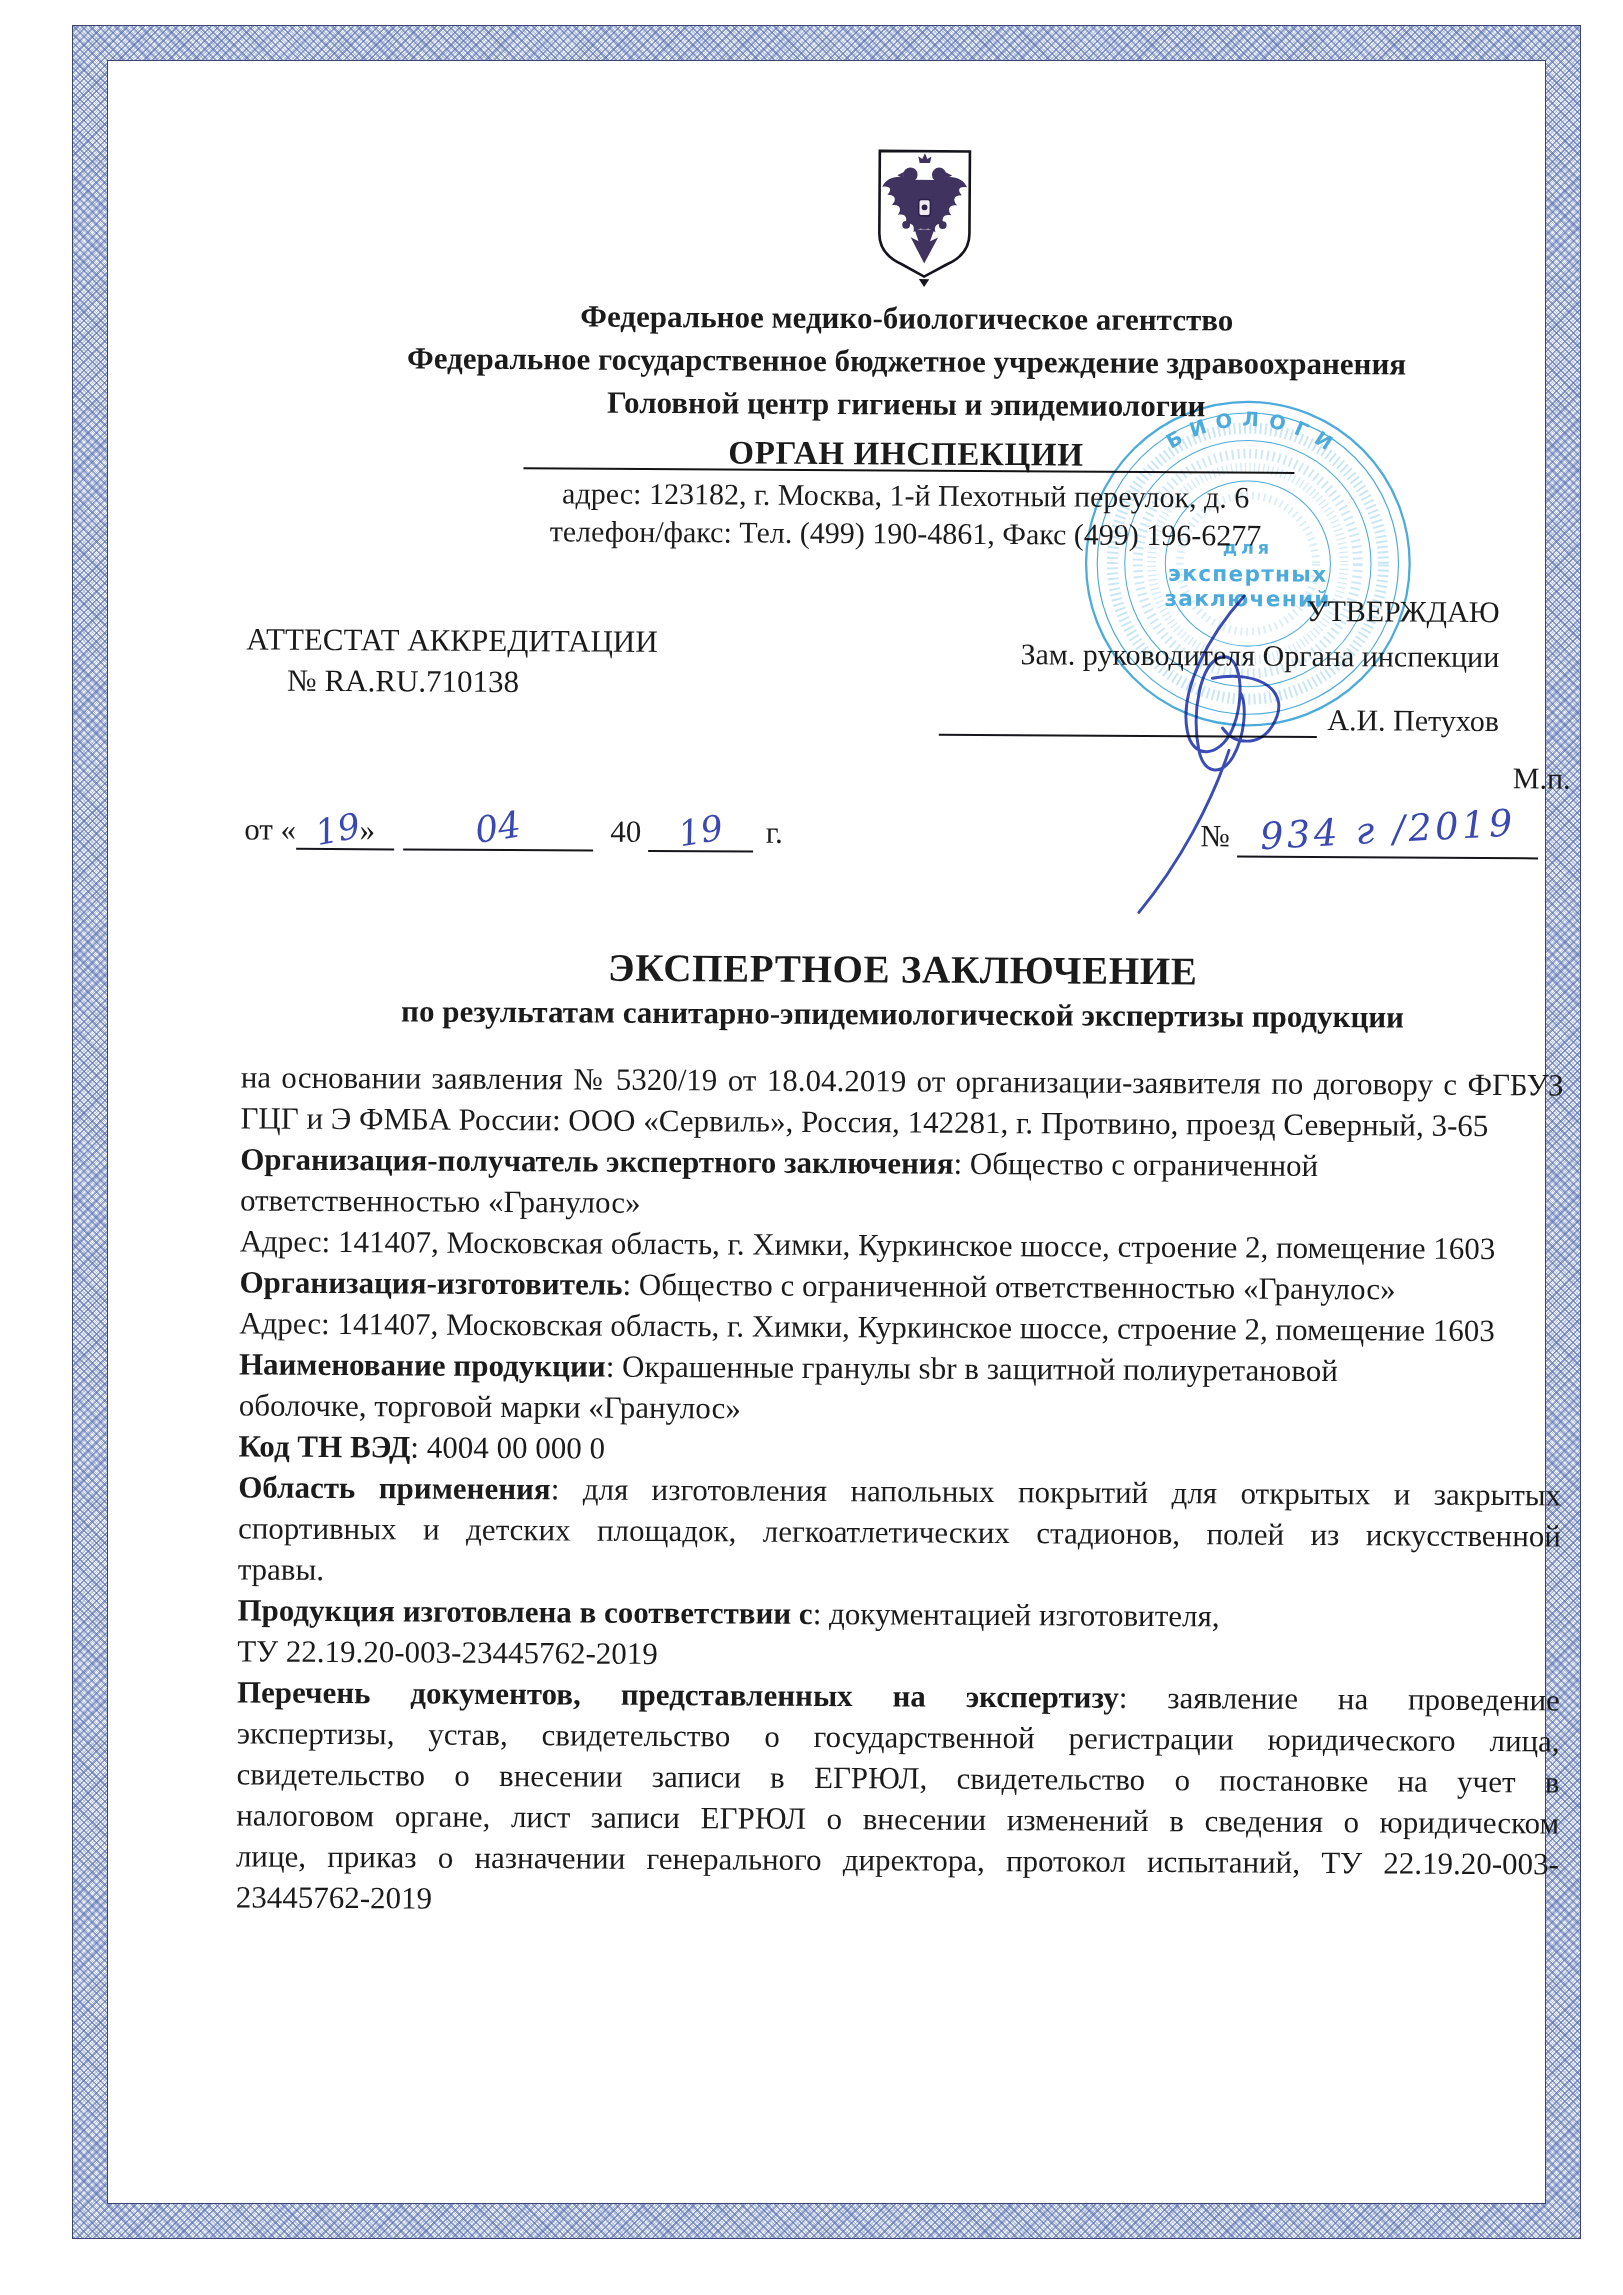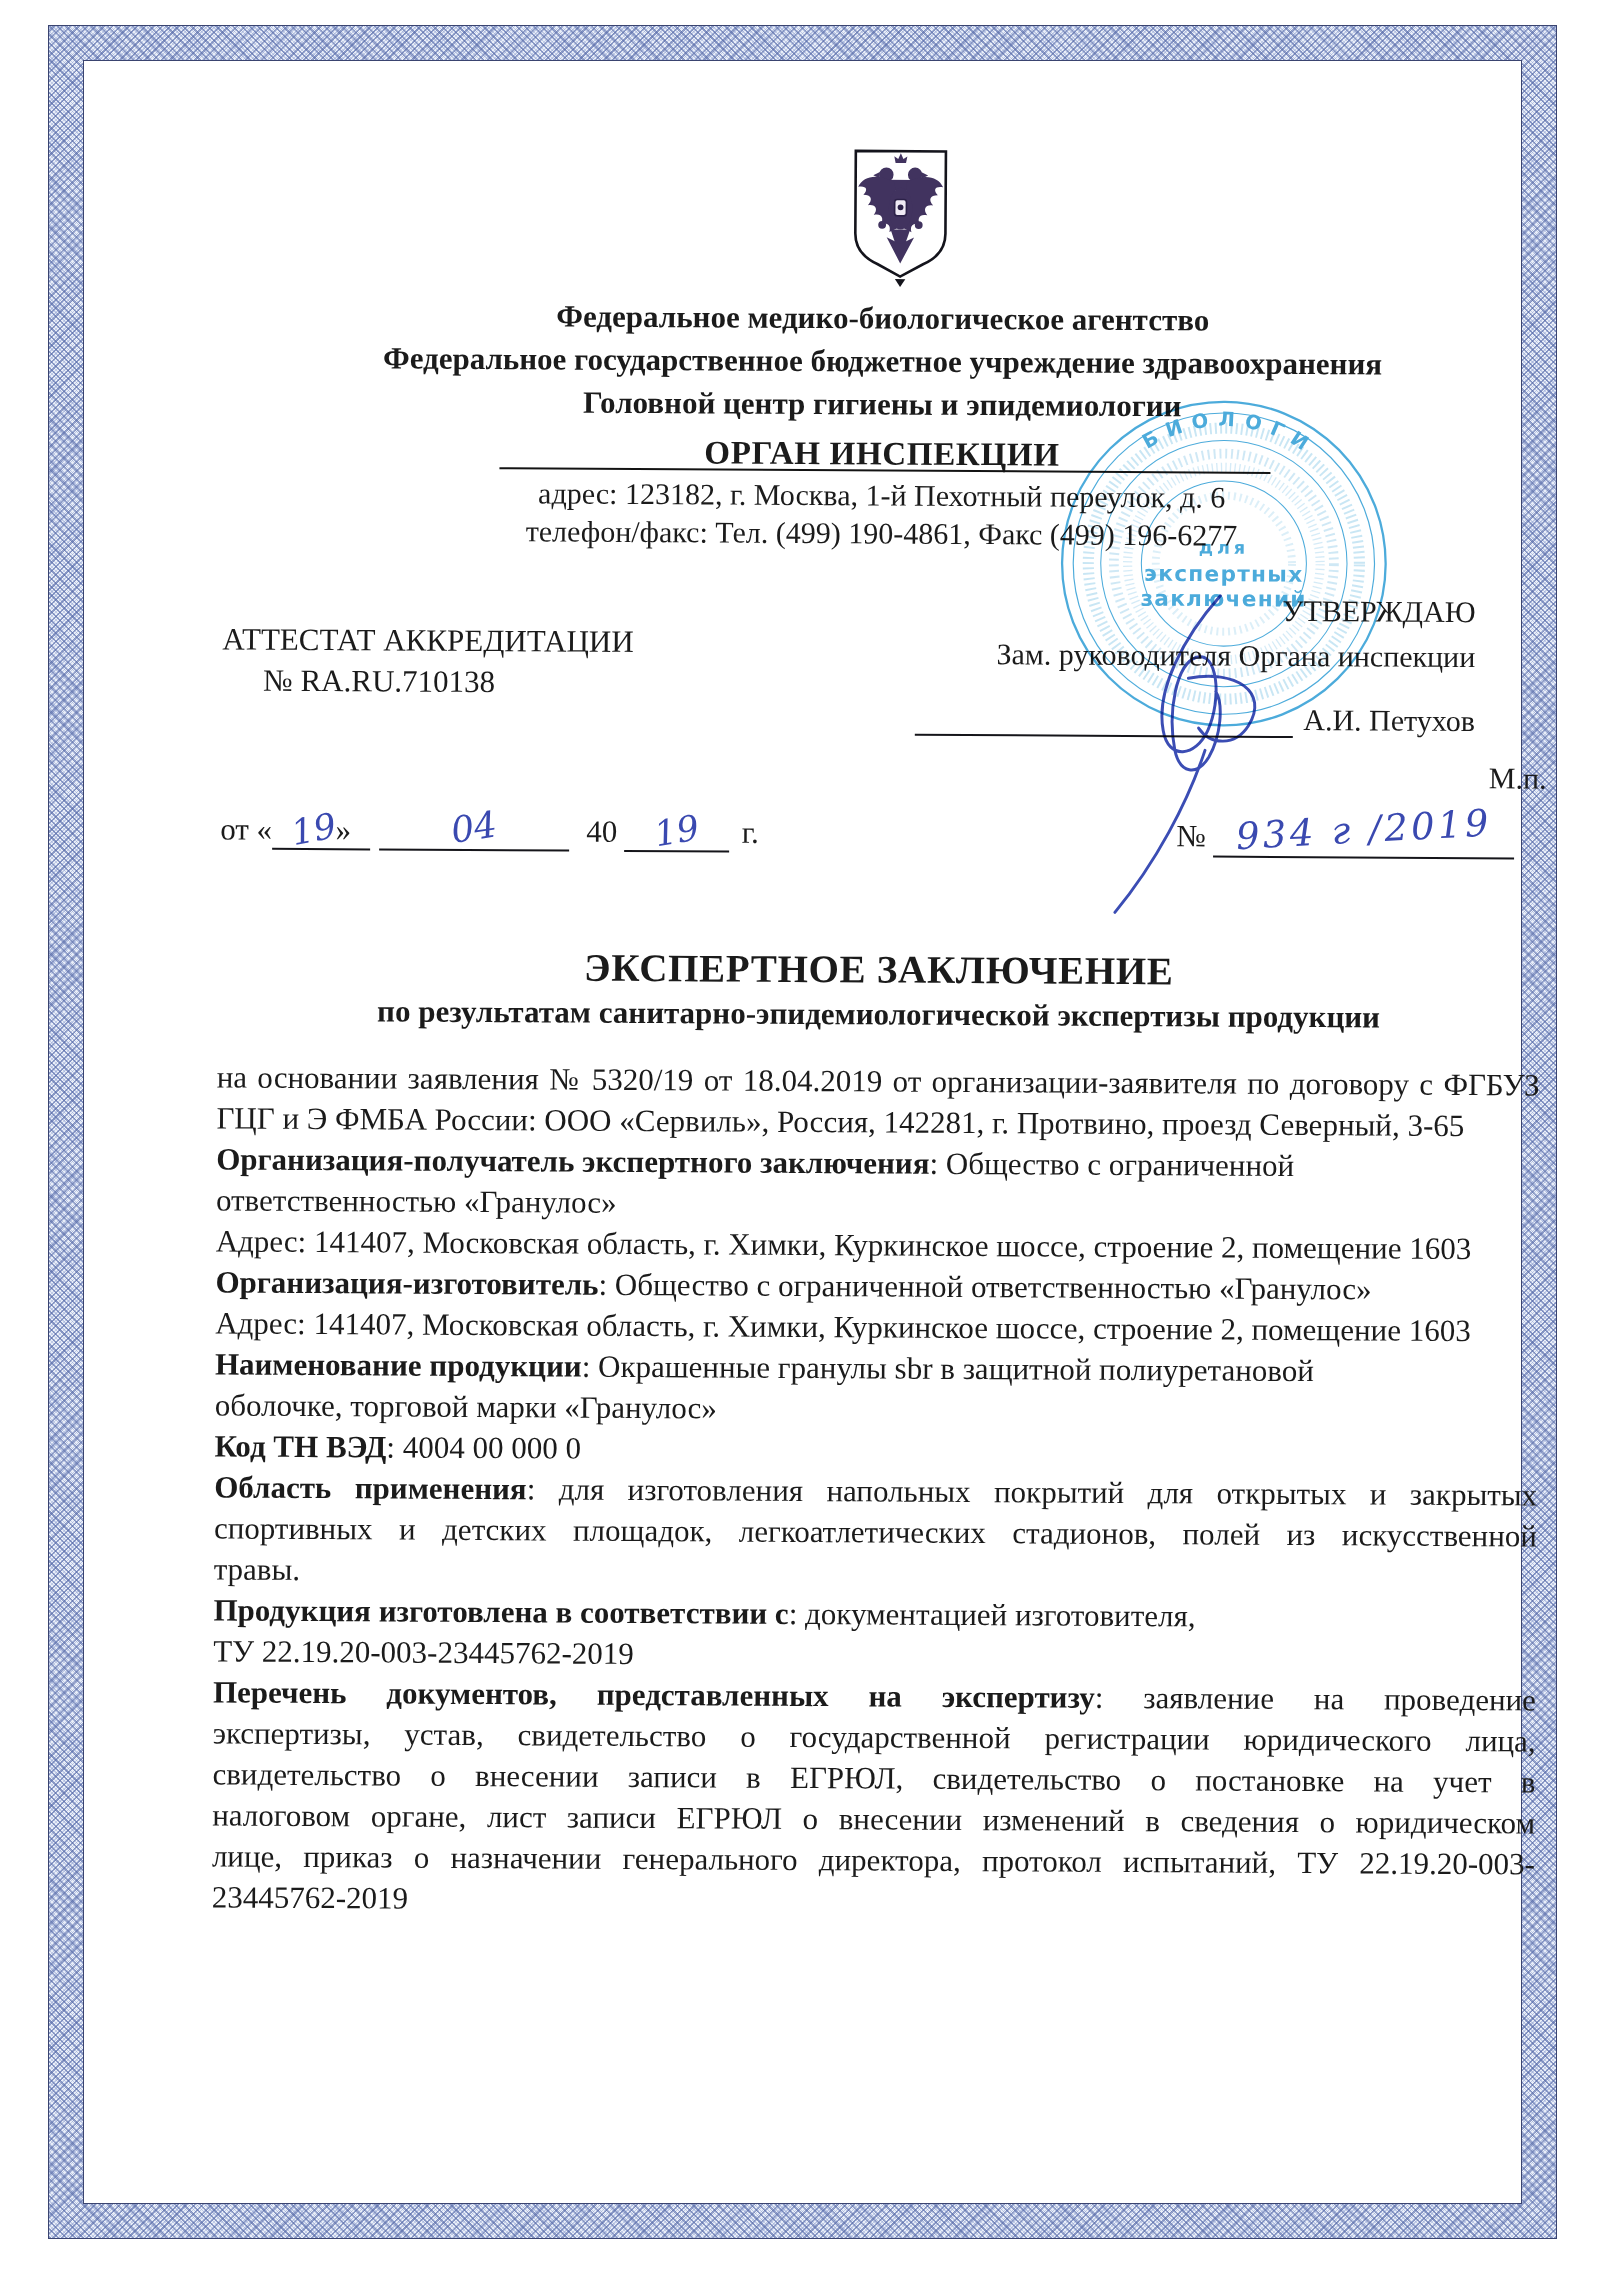--- a/index.html
+++ b/index.html
@@ -1,18 +1,18 @@
 <!DOCTYPE html>
 <html style="font-size:10.5px"><head>
 <meta charset="utf-8">
 <style>
   html,body { margin:0; padding:0; background:#ffffff; }
   .sheet {
     position:relative; width:1594px; height:2295px; background:#ffffff;
-    font-family:"Liberation Serif","DejaVu Serif",serif; color:#1b1b1b; overflow:hidden;
+    font-family:"Liberation Serif","DejaVu Serif",serif; color:#1b1b1b; overflow:hidden;margin-left:24px;
   }
   
   .frame {
     position:absolute; top:25px; left:48px; right:37px; bottom:56px;
     border:1.3px solid #3a4470;
     background-color:#e9eef8;
     background-image:
       repeating-linear-gradient(45deg,  rgba(86,106,168,.55) 0 1.6px, rgba(255,255,255,0) 1.6px 5.9px),
       repeating-linear-gradient(-45deg, rgba(86,106,168,.55) 0 1.6px, rgba(255,255,255,0) 1.6px 5.9px),
       repeating-linear-gradient(45deg,  rgba(140,158,208,.45) 0 1px, rgba(255,255,255,0) 1px 2.9px),

